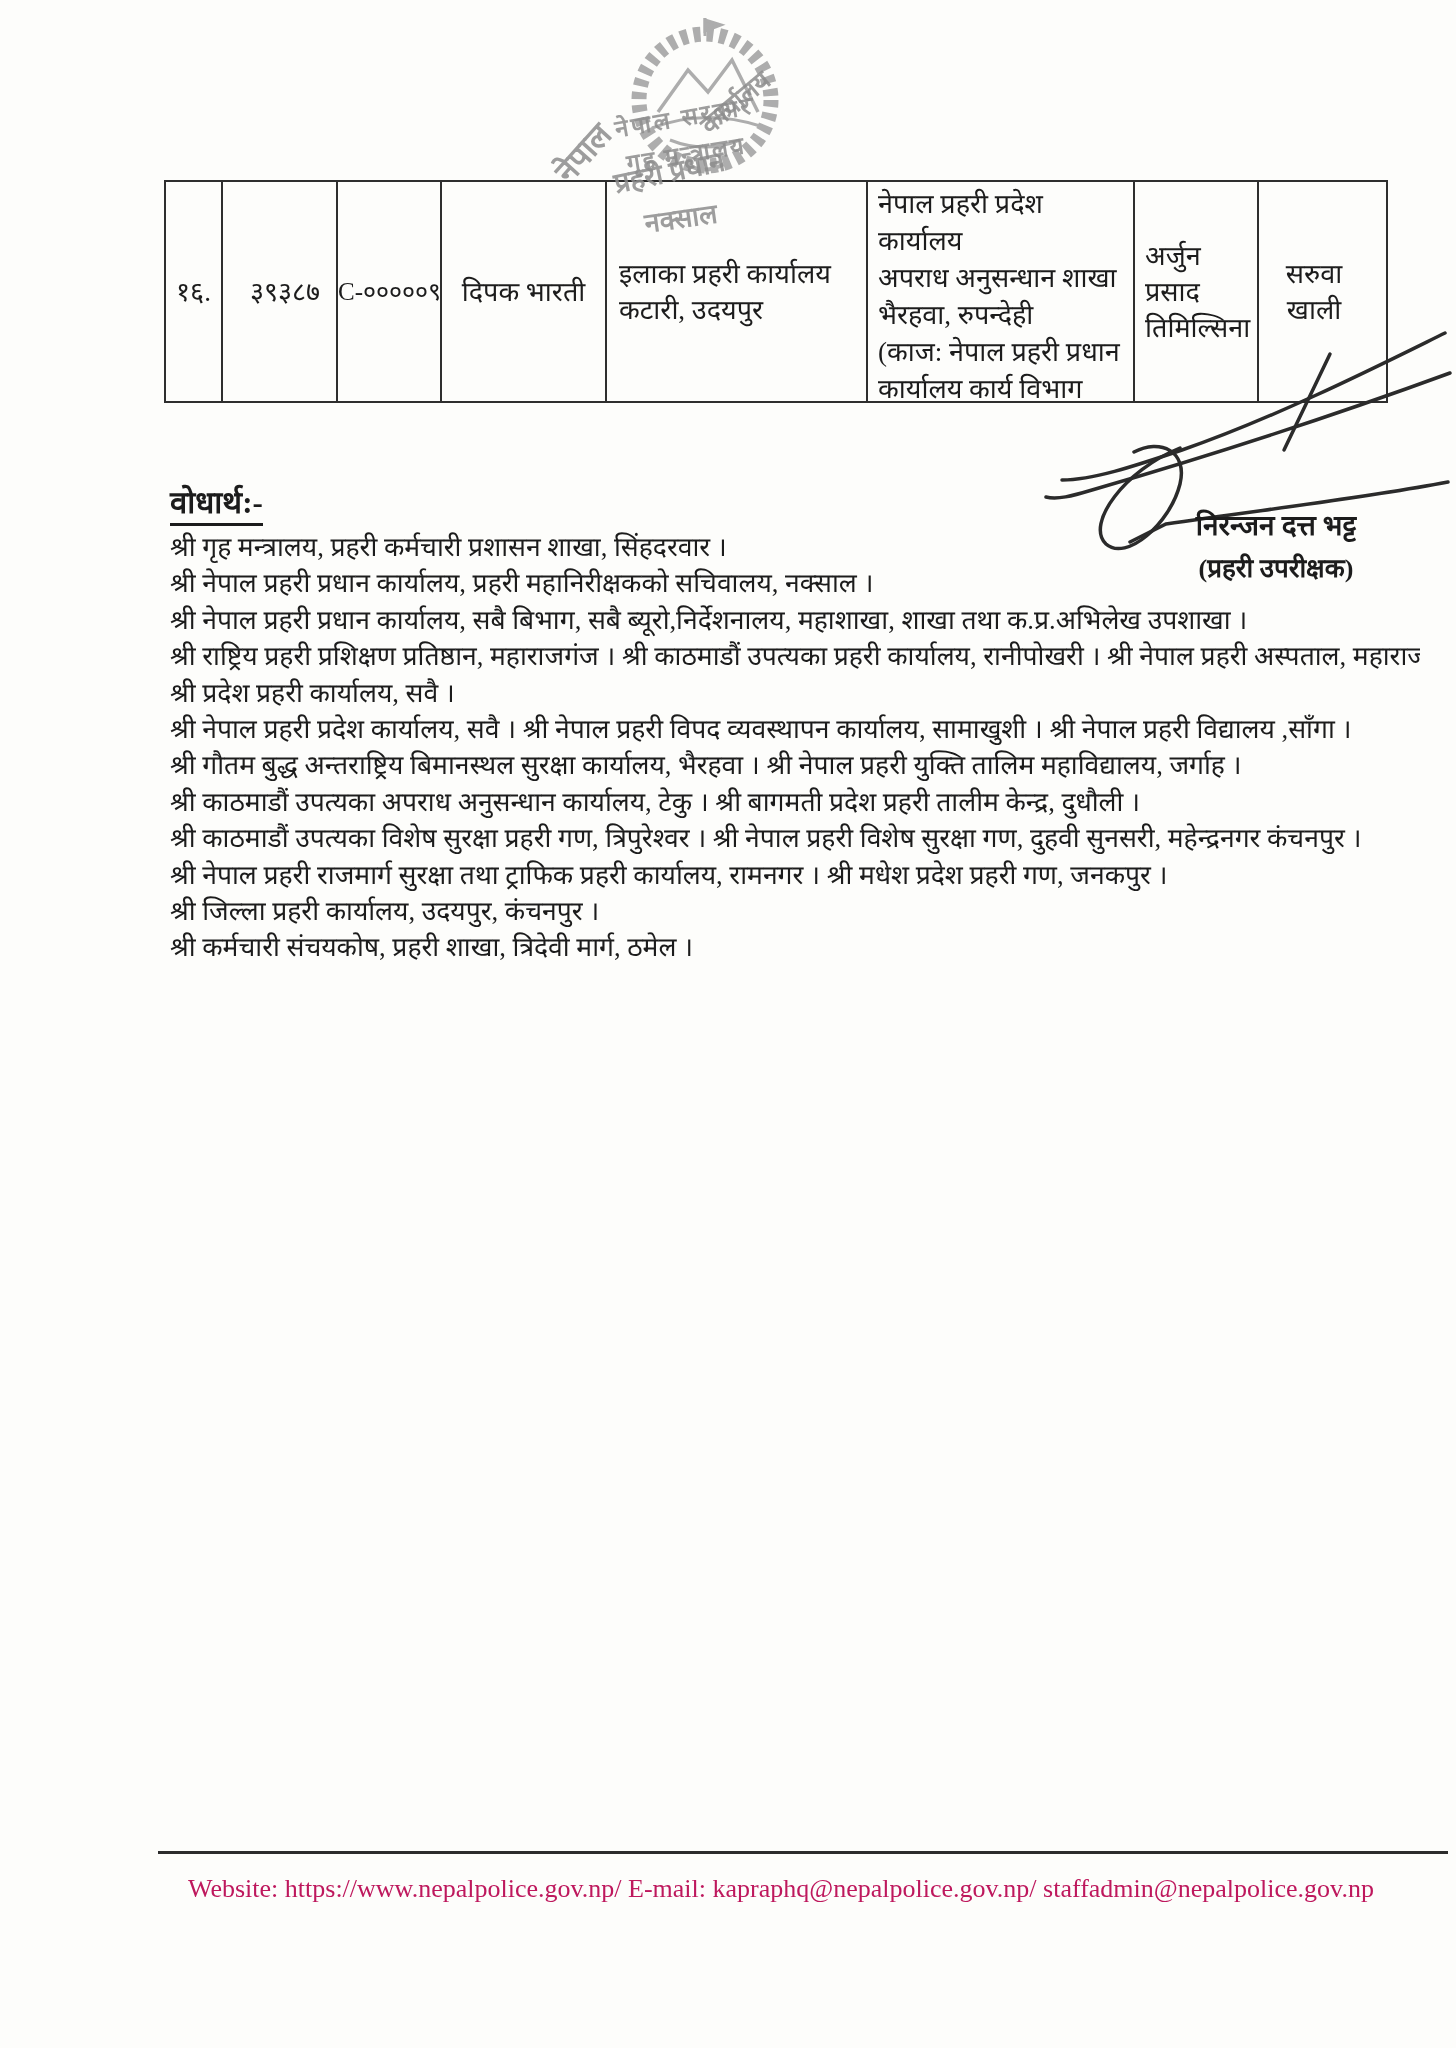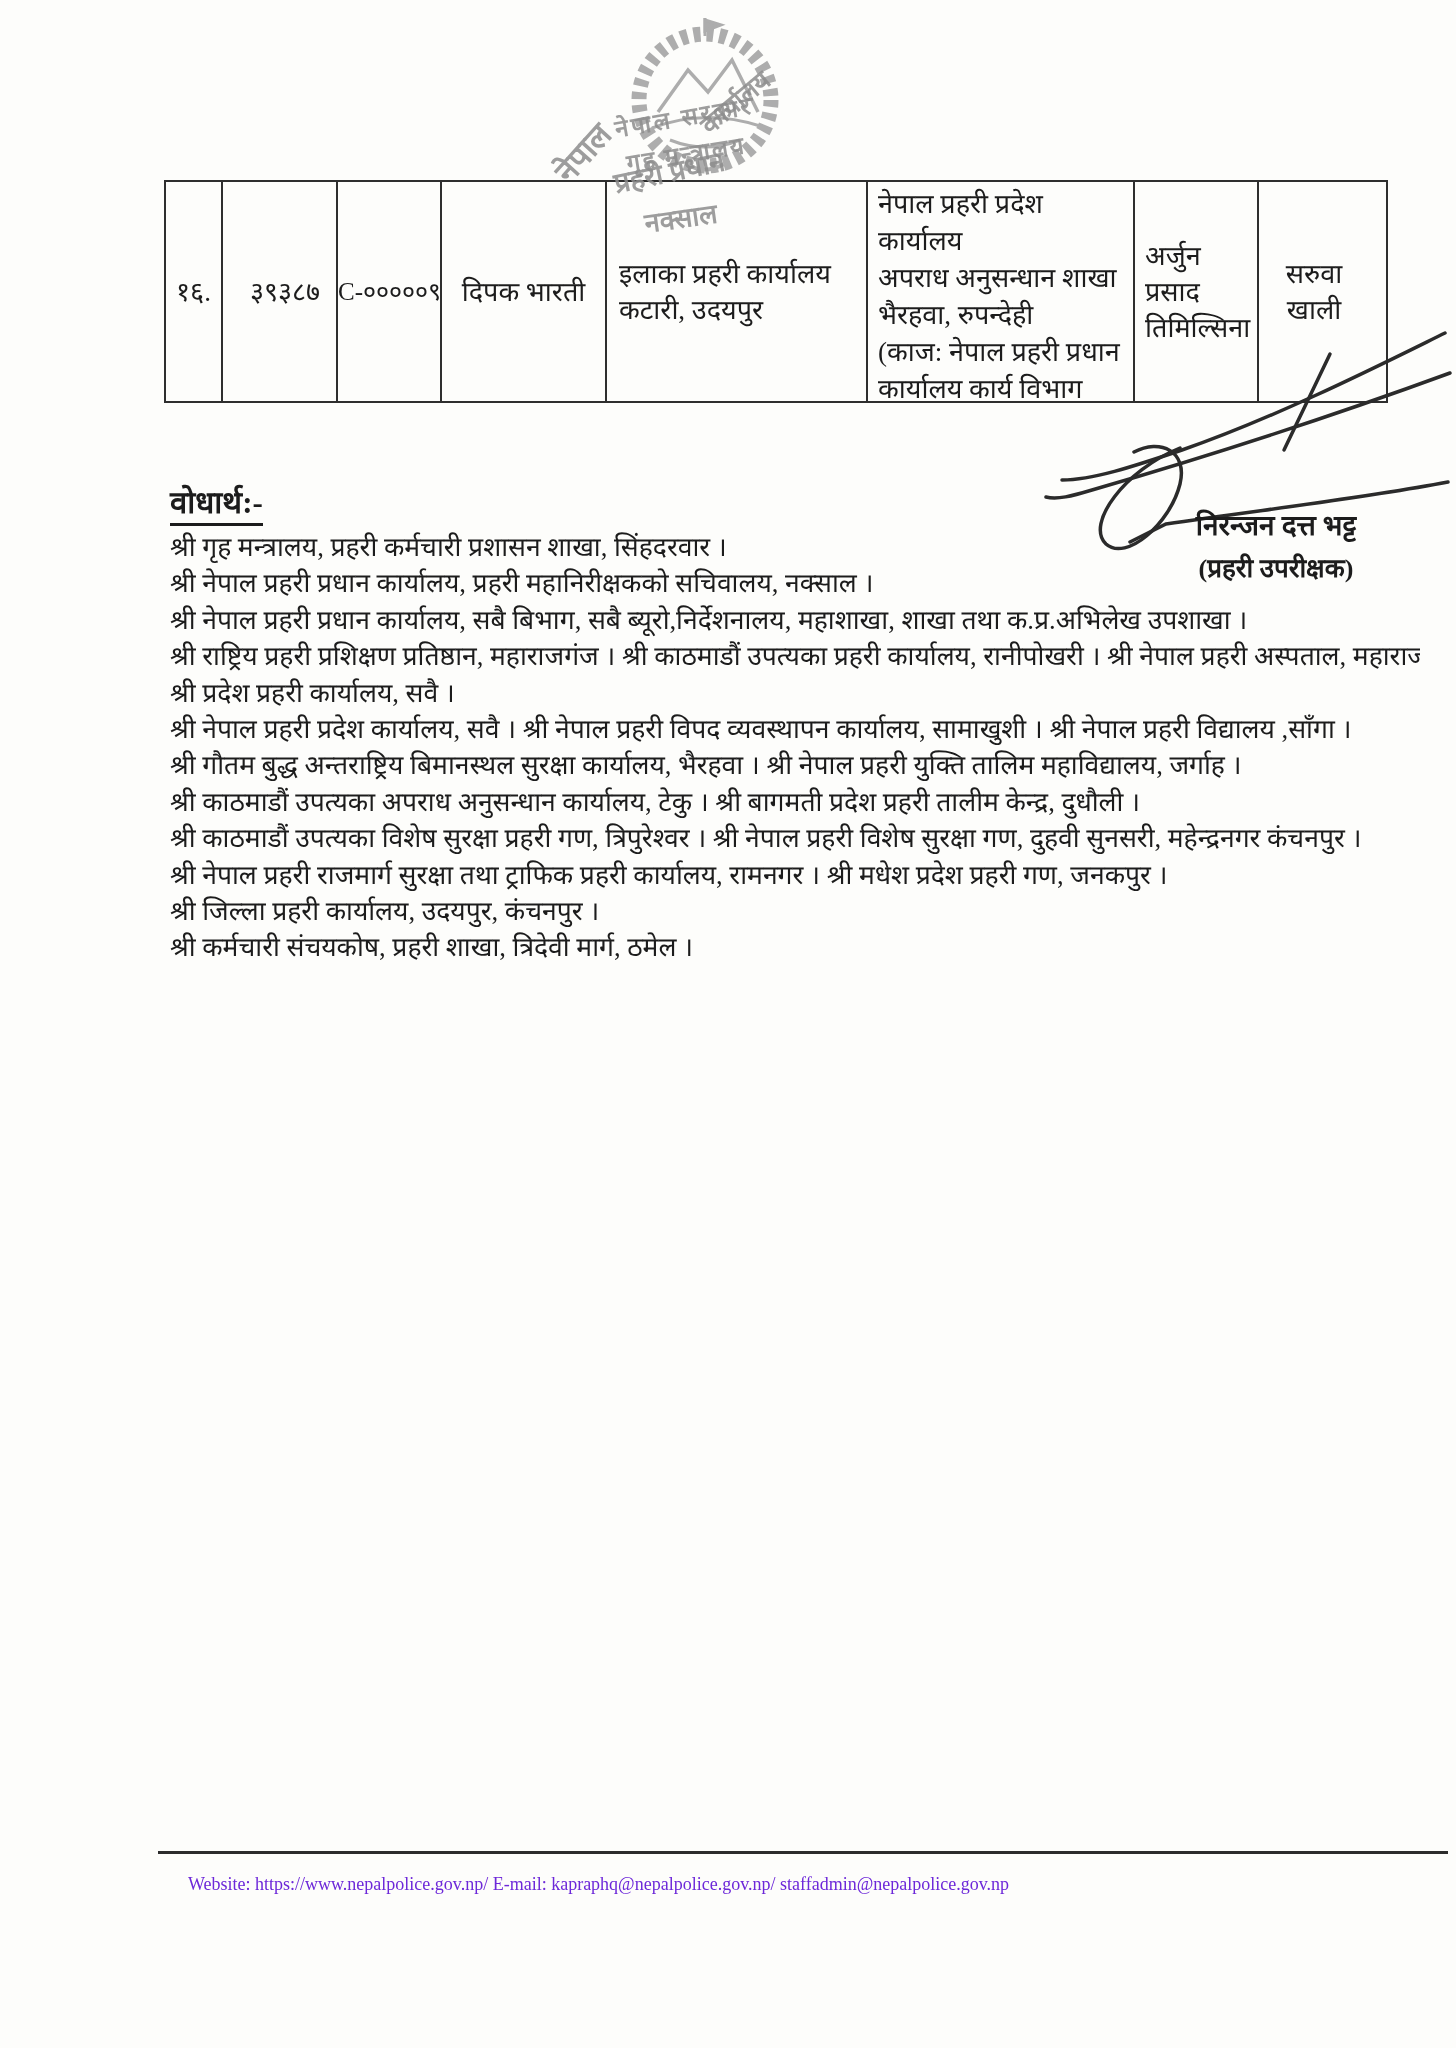--- a/index.html
+++ b/index.html
@@ -53,21 +53,21 @@
   }
   
   .b-head{
     position:absolute;left:170px;top:480px;font-size:31px;font-weight:bold;
     border-bottom:3px solid #1c1c1c;padding-bottom:1px;
   }
   .b-list{position:absolute;left:170px;top:528px;width:1250px;}
   .b-line{height:36.4px;font-size:26.5px;white-space:nowrap;overflow:hidden;}
   
   .f-rule{position:absolute;left:158px;top:1851px;width:1290px;height:3px;background:#2c2c2c;}
-  .f-text{position:absolute;left:188px;top:1874px;font-size:18px;color:#6d28d9;white-space:nowrap;}
+  .f-text{position:absolute;left:188px;top:1874px;font-size:26px;color:#be185d;white-space:nowrap;}
 </style>
 </head>
 <body>
 
 <div class="page">
 
   <svg class="emblem-svg" width="210" height="180" viewBox="0 0 210 180">
     <g stroke="#9a9a9a" fill="none" opacity="0.8">
       <circle cx="105" cy="88" r="66" stroke-width="15" stroke-dasharray="7 6"></circle>
       <path d="M105,24 L105,6" stroke-width="3"></path>

